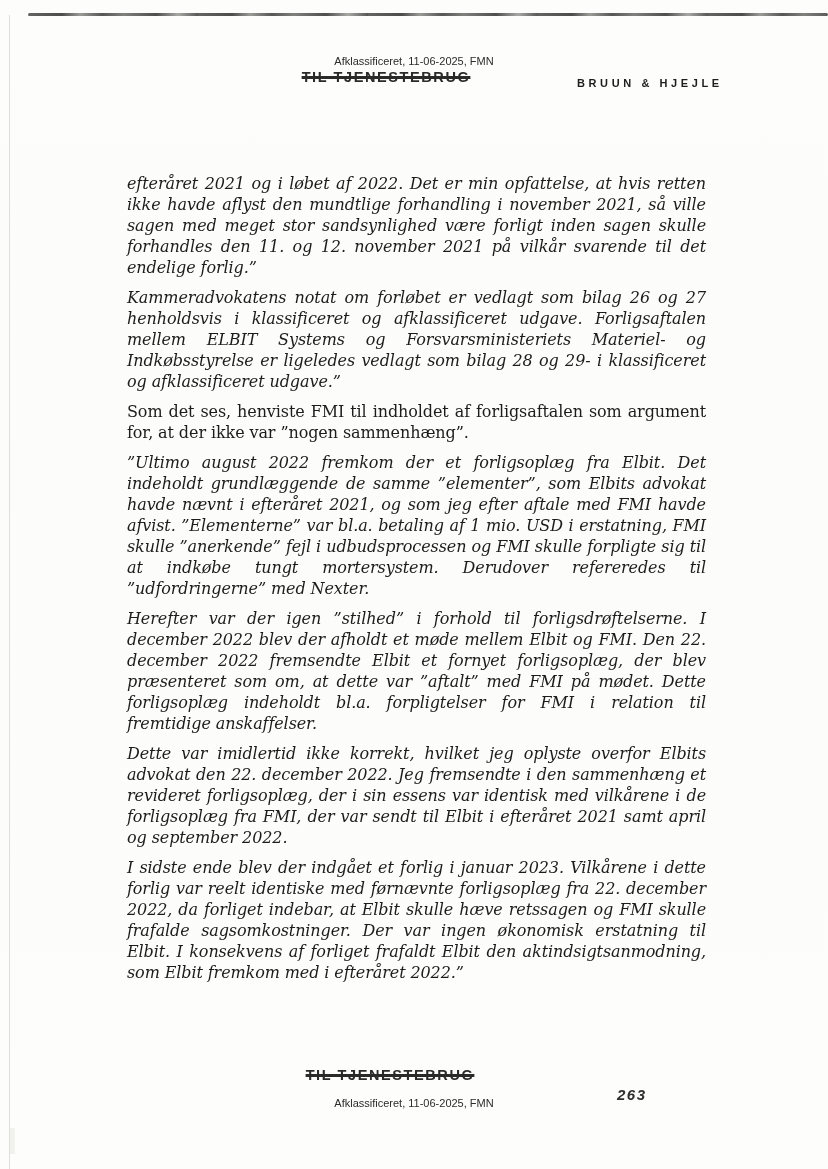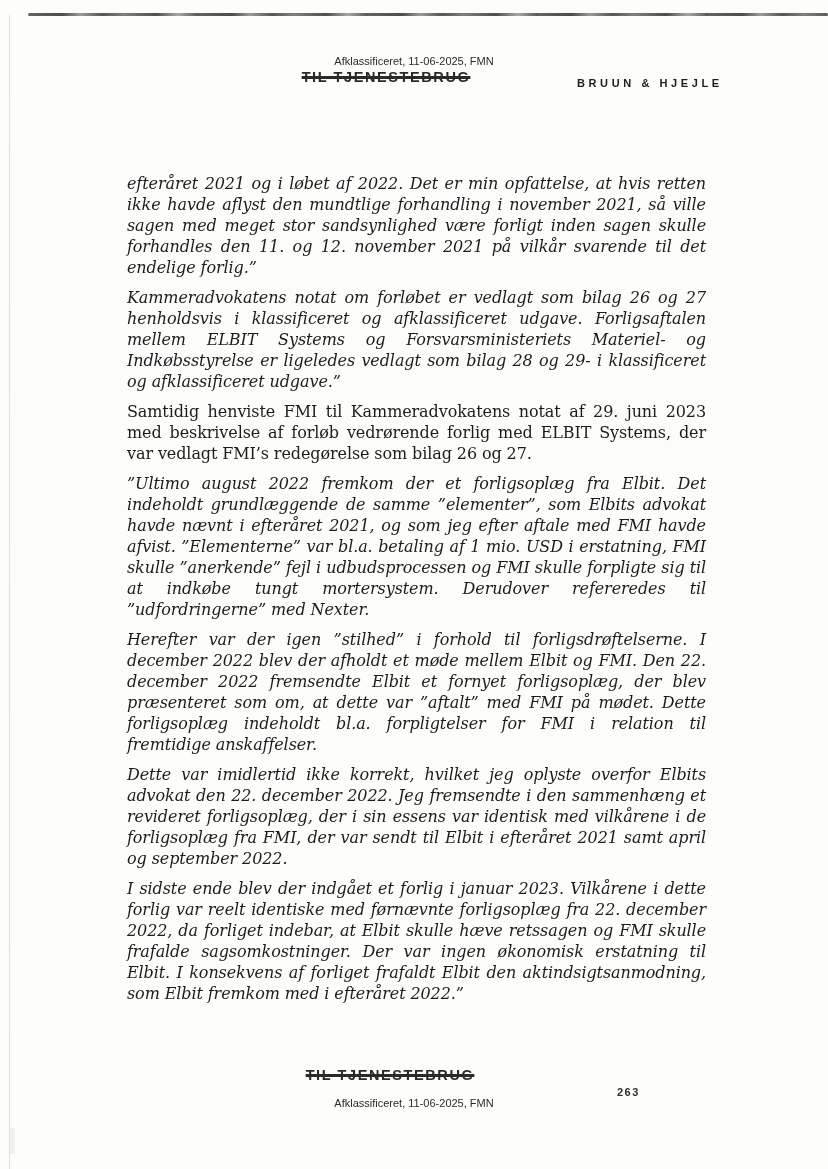--- a/index.html
+++ b/index.html
@@ -93,44 +93,45 @@
   .footer-classif {
     top: 1067px; left: 0; width: 780px;
     text-align: center;
   }
   .footer-declass { top: 1097px; }
   .pagenum {
     position: absolute;
     top: 1086px; left: 617px;
     font-family: "Liberation Sans", sans-serif;
     font-weight: bold;
-    font-size: 11px;
+    font-size: 15px;
     letter-spacing: 1.5px;
     color: #2f2f2f;
+    font-style: italic;
   }
 </style>
 </head>
 <body>
 
 <div class="page">
 
   <div class="scan-line-top"></div>
   <div class="scan-line-left"></div>
   <div class="scan-smudge-bottom"></div>
 
   <div class="declass header-declass">Afklassificeret, 11-06-2025, FMN</div>
 
   <div class="classif header-classif">TIL TJENESTEBRUG</div>
 
   <div class="firm">BRUUN &amp; HJEJLE</div>
 
   <main class="body-text" id="paragraphs">
       <p class="para italic">efteråret 2021 og i løbet af 2022. Det er min opfattelse, at hvis retten ikke havde aflyst den mundtlige forhandling i november 2021, så ville sagen med meget stor sandsynlighed være forligt inden sagen skulle forhandles den 11. og 12. november 2021 på vilkår svarende til det endelige forlig.”</p>
       <p class="para italic">Kammeradvokatens notat om forløbet er vedlagt som bilag 26 og 27 henholdsvis i klassificeret og afklassificeret udgave. Forligsaftalen mellem ELBIT Systems og Forsvarsministeriets Materiel- og Indkøbsstyrelse er ligeledes vedlagt som bilag 28 og 29- i klassificeret og afklassificeret udgave.”</p>
-      <p class="para regular">Samtidig henviste FMI til Kammeradvokatens notat af 29. juni 2023 med beskrivelse af forløb vedrørende forlig med ELBIT Systems, der var vedlagt FMI’s redegørelse som bilag 26 og 27.</p>
+      <p class="para regular">Som det ses, henviste FMI til indholdet af forligsaftalen som argument for, at der ikke var ”nogen sammenhæng”.</p>
       <p class="para italic">”Ultimo august 2022 fremkom der et forligsoplæg fra Elbit. Det indeholdt grundlæggende de samme ”elementer”, som Elbits advokat havde nævnt i efteråret 2021, og som jeg efter aftale med FMI havde afvist. ”Elementerne” var bl.a. betaling af 1 mio. USD i erstatning, FMI skulle ”anerkende” fejl i udbudsprocessen og FMI skulle forpligte sig til at indkøbe tungt mortersystem. Derudover refereredes til ”udfordringerne” med Nexter.</p>
       <p class="para italic">Herefter var der igen ”stilhed” i forhold til forligsdrøftelserne. I december 2022 blev der afholdt et møde mellem Elbit og FMI. Den 22. december 2022 fremsendte Elbit et fornyet forligsoplæg, der blev præsenteret som om, at dette var ”aftalt” med FMI på mødet. Dette forligsoplæg indeholdt bl.a. forpligtelser for FMI i relation til fremtidige anskaffelser.</p>
       <p class="para italic">Dette var imidlertid ikke korrekt, hvilket jeg oplyste overfor Elbits advokat den 22. december 2022. Jeg fremsendte i den sammenhæng et revideret forligsoplæg, der i sin essens var identisk med vilkårene i de forligsoplæg fra FMI, der var sendt til Elbit i efteråret 2021 samt april og september 2022.</p>
       <p class="para italic">I sidste ende blev der indgået et forlig i januar 2023. Vilkårene i dette forlig var reelt identiske med førnævnte forligsoplæg fra 22. december 2022, da forliget indebar, at Elbit skulle hæve retssagen og FMI skulle frafalde sagsomkostninger. Der var ingen økonomisk erstatning til Elbit. I konsekvens af forliget frafaldt Elbit den aktindsigtsanmodning, som Elbit fremkom med i efteråret 2022.”</p>
     </main>
 
   <div class="classif footer-classif">TIL TJENESTEBRUG</div>
 
   <div class="declass footer-declass">Afklassificeret, 11-06-2025, FMN</div>
 

